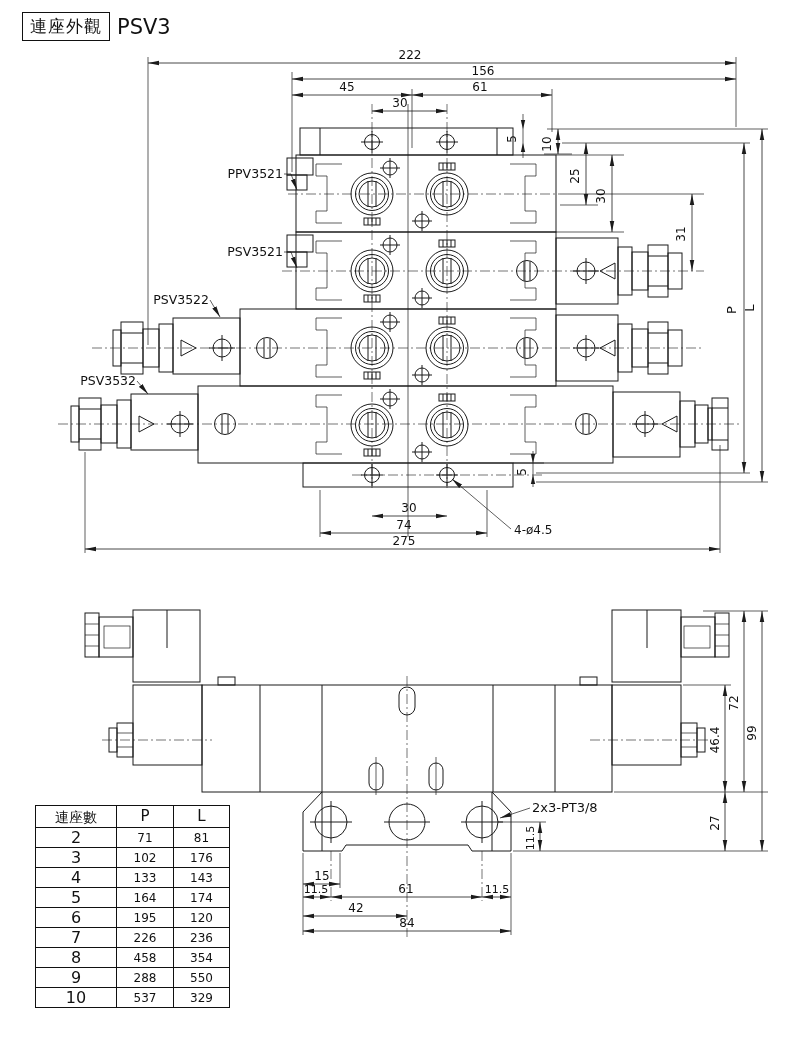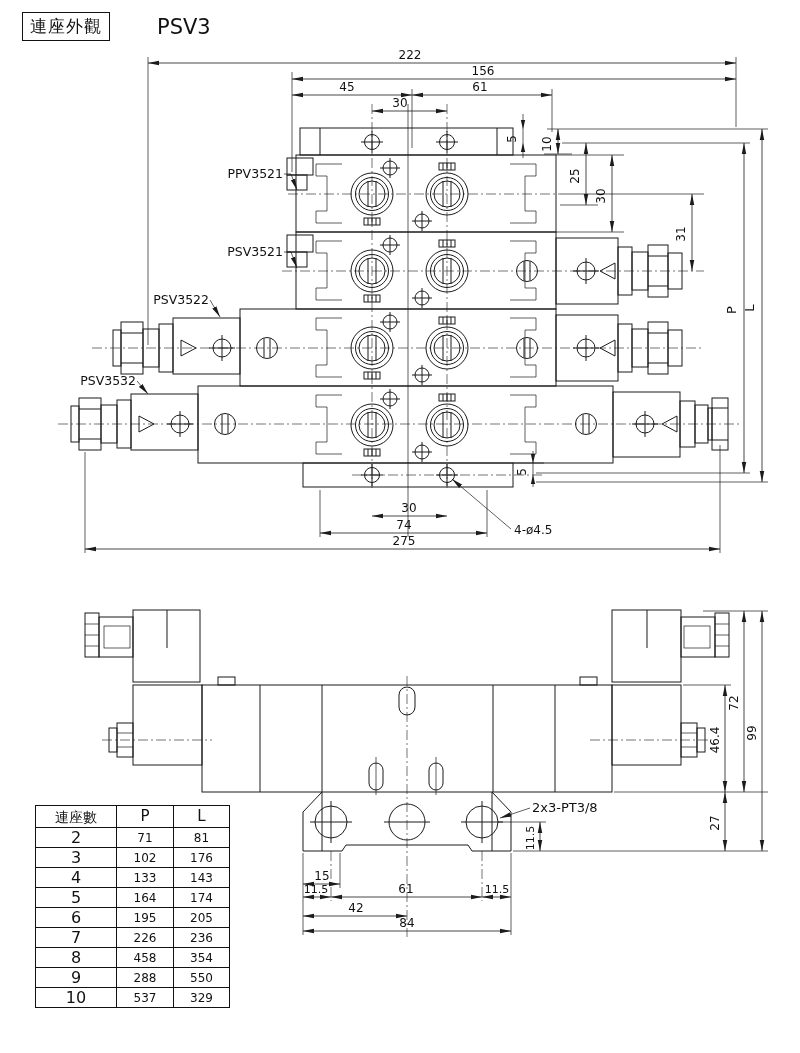--- a/index.html
+++ b/index.html
@@ -1,19 +1,19 @@
 <!DOCTYPE html>
 <html><head>
 <meta charset="utf-8">
 <style>
   html,body{margin:0;padding:0;background:#fff;}
   #page{position:relative;width:800px;height:1053px;background:#fff;overflow:hidden;
         font-family:"DejaVu Sans","Liberation Sans",sans-serif;color:#111;}
   
-  #titlebar{position:absolute;left:22px;top:12px;display:flex;align-items:center;gap:40px;}
+  #titlebar{position:absolute;left:22px;top:12px;display:flex;align-items:center;}
   #titlebox{border:1.6px solid #111;padding:2px 7px;font-size:17px;letter-spacing:1px;}
   #titlemodel{font-size:21px;margin-left:7px;}
   
   svg{position:absolute;left:0;top:0;}
   .ln{fill:none;stroke:#1b1b1b;stroke-width:1;}
   .tn{fill:none;stroke:#1b1b1b;stroke-width:.7;}
   .cl{fill:none;stroke:#3a3a3a;stroke-width:.7;stroke-dasharray:10 3 2 3;}
   .dm{fill:none;stroke:#1b1b1b;stroke-width:.8;}
   .ar{fill:#1b1b1b;stroke:none;}
   text.d{font:12px "DejaVu Sans",sans-serif;fill:#111;}
@@ -416,21 +416,21 @@
           <td>143</td>
         </tr>
       <tr>
           <td class="n">5</td>
           <td>164</td>
           <td>174</td>
         </tr>
       <tr>
           <td class="n">6</td>
           <td>195</td>
-          <td>205</td>
+          <td>120</td>
         </tr>
       <tr>
           <td class="n">7</td>
           <td>226</td>
           <td>236</td>
         </tr>
       <tr>
           <td class="n">8</td>
           <td>458</td>
           <td>354</td>

